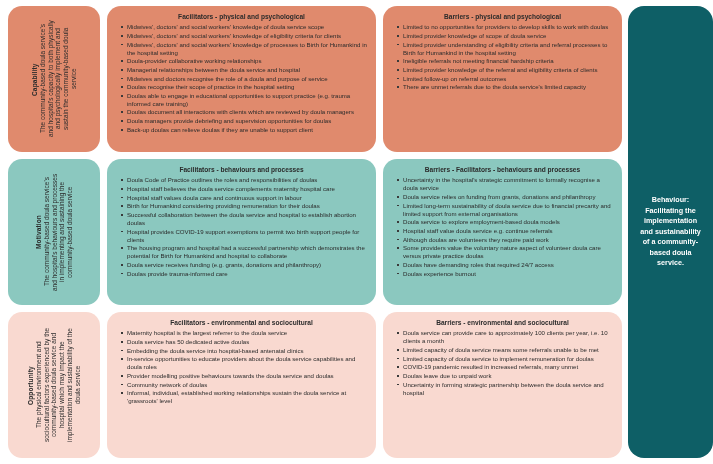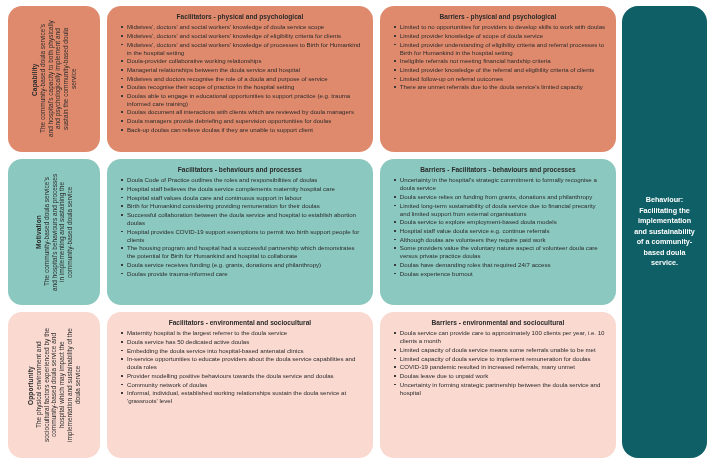--- a/index.html
+++ b/index.html
@@ -12,21 +12,21 @@
     height: 464px;
     font-family: "Liberation Sans", sans-serif;
     color: #2b2b2b;
     overflow: hidden;
   }
   #diagram {
     position: relative;
     width: 713px;
     height: 464px;
     box-sizing: border-box;
-    padding: 6px 6px 6px 8px;
+    padding: 6px 0 6px 8px;
     display: flex;
     gap: 6px;
   }
   .rows {
     display: flex;
     flex-direction: column;
     gap: 7px;
     width: 614px;
   }
   .row {

